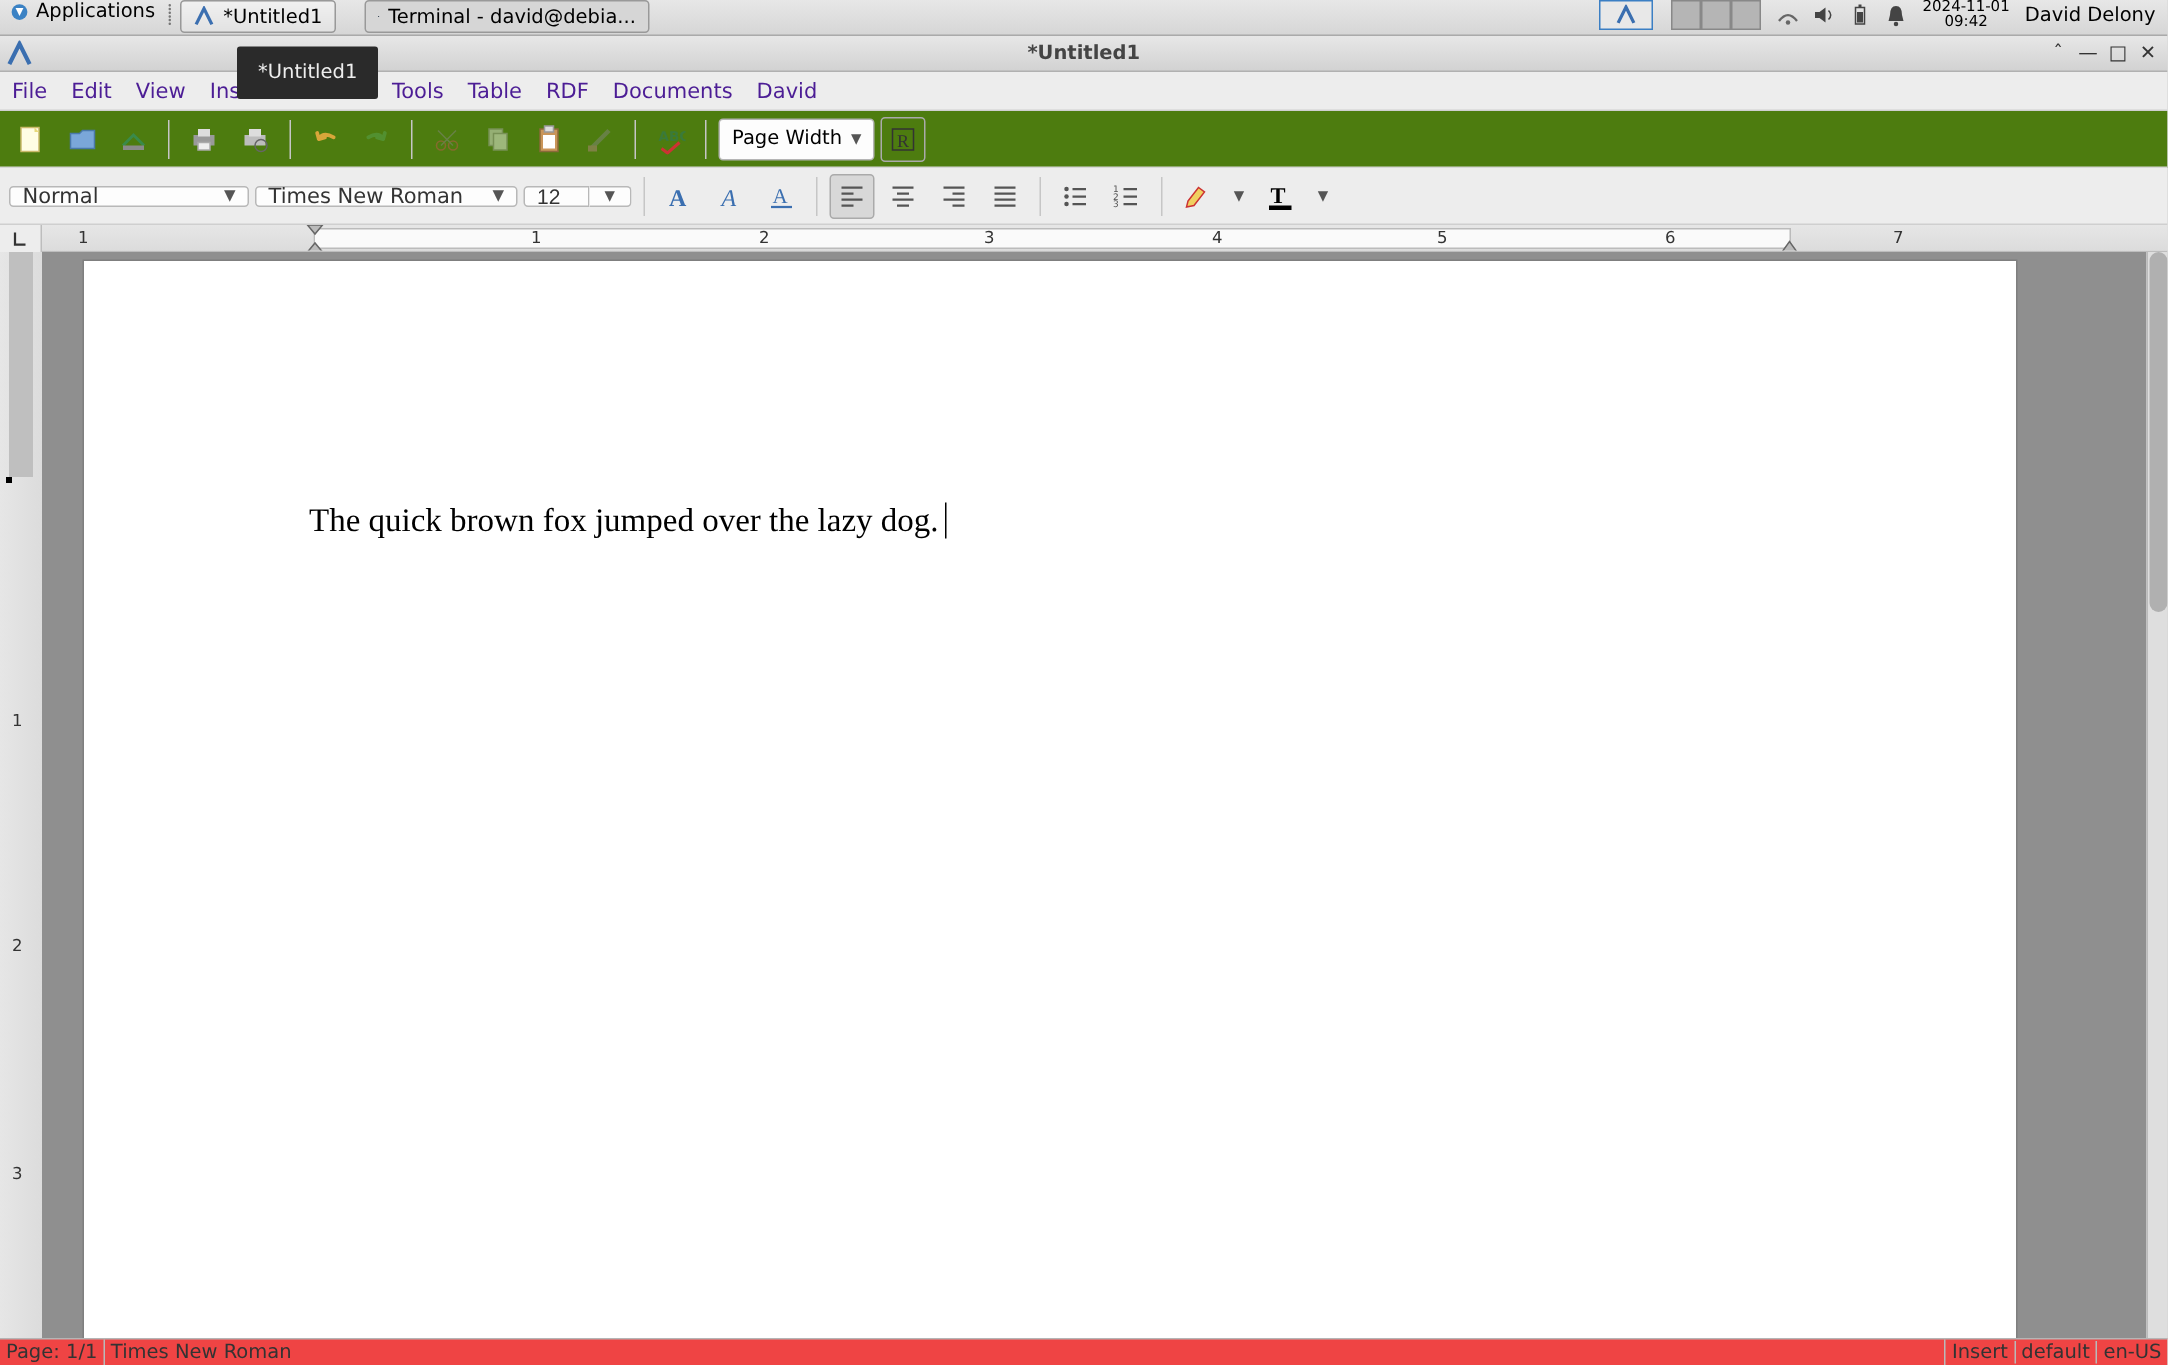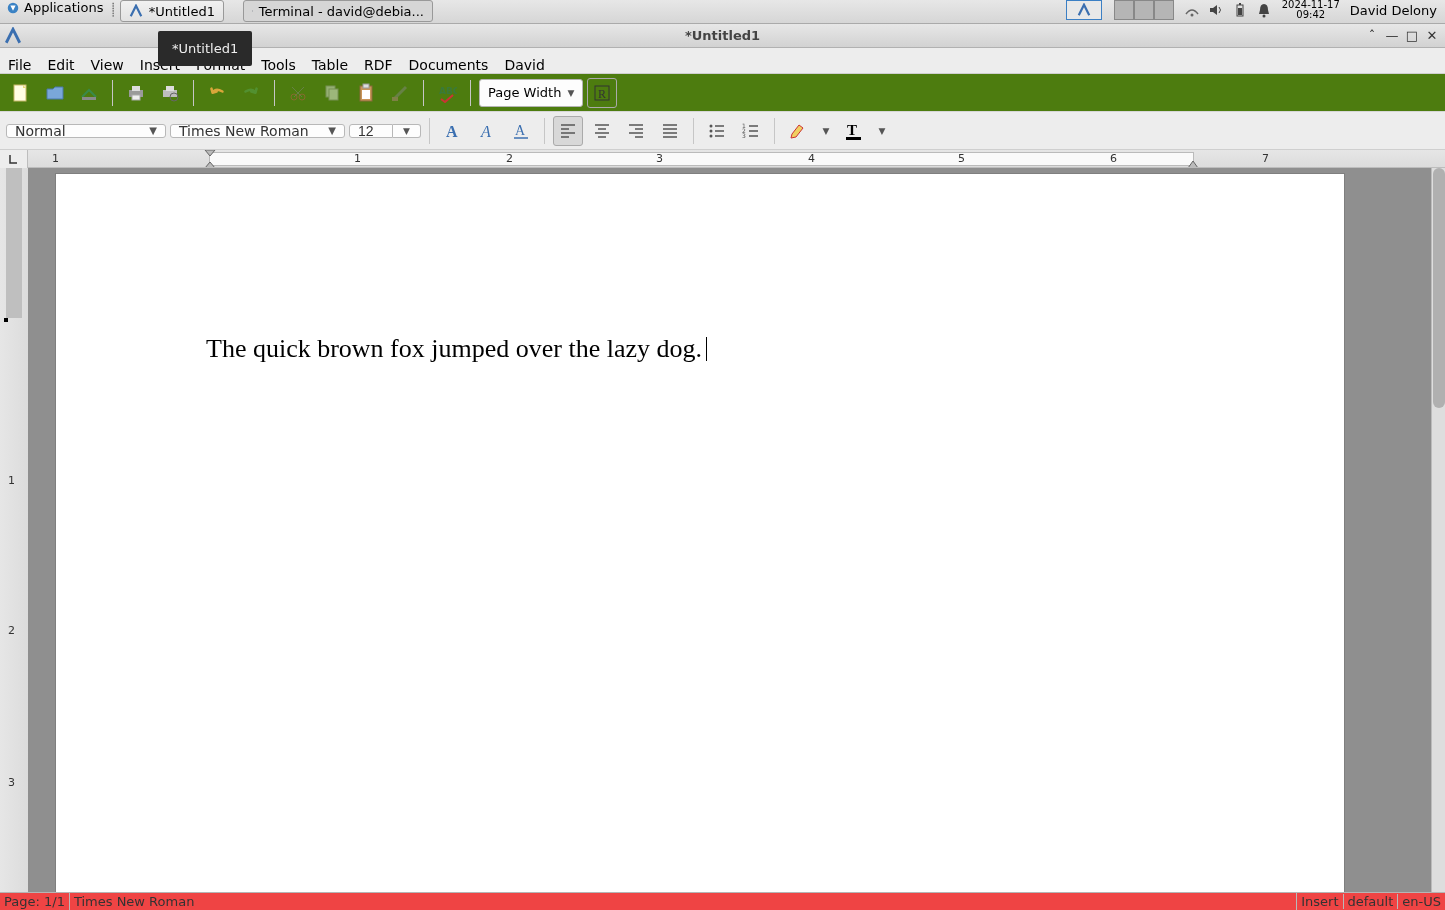--- a/index.html
+++ b/index.html
@@ -19,21 +19,21 @@
   .clock { text-align:center; line-height:1; font-size:10px; }
   
   .titlebar { height:24px; background: linear-gradient(#e7e7e7,#d2d2d2); display:flex; align-items:center; border-bottom:1px solid #b1b1b1; position:relative; }
   .titlebar .appicon { width:18px; height:18px; margin-left:4px; }
   .titlebar .title { position:absolute; left:0; right:0; text-align:center; font-weight:bold; color:#444; }
   .titlebar .winctrls { margin-left:auto; display:flex; gap:6px; padding-right:6px; font-size:13px; color:#333; }
   .winctrls span { width:14px; text-align:center; cursor:default; }
   
   .tooltip { position:absolute; left:158px; top:31px; background:#2a2a2a; color:#eee; padding:10px 14px; border-radius:2px; font-size:13px; z-index:100; }
   
-  .menubar { height:26px; background:#ededed; display:flex; align-items:flex-end; padding: 0 8px; gap:16px; border-bottom:1px solid #cfcfcf; font-size:14px; color:#000000; }
+  .menubar { height:26px; background:#ededed; display:flex; align-items:center; padding: 0 8px; gap:16px; border-bottom:1px solid #cfcfcf; font-size:14px; color:#4c1d95; }
   .menubar span { cursor:default; }
   
   .toolbar1 { height:38px; background:#4d7c0f; display:flex; align-items:center; padding:0 6px; gap:4px; border-bottom:1px solid #d7d7d7; }
   .tbtn { width:30px; height:30px; display:flex; align-items:center; justify-content:center; border-radius:3px; }
   .tbtn.dis { opacity:0.45; }
   .sep { width:1px; height:26px; background:#c6c6c6; margin:0 4px; }
   .zoom-dd { height:28px; border:1px solid #b5b5b5; border-radius:3px; background:#fdfdfd; display:flex; align-items:center; padding:0 8px; gap:6px; font-size:13px; }
   
   .toolbar2 { height:38px; background:#ededed; display:flex; align-items:center; padding:0 6px; gap:4px; border-bottom:1px solid #cfcfcf; }
   .dd { height:14px; border:1px solid #b8b8b8; border-radius:3px; background:#fdfdfd; display:flex; align-items:center; padding:0 8px; font-size:14px; color:#333; gap:8px; }
@@ -42,21 +42,21 @@
   .workarea { display:flex; height: calc(910px - 24px - 24px - 26px - 38px - 38px - 18px - 18px); background:#cecece; }
   .rulerH-wrap { height:18px; background:#ededed; display:flex; border-bottom:1px solid #bdbdbd; }
   .rulerCorner { width:28px; height:18px; background:#ededed; display:flex; align-items:center; justify-content:center; border-right:1px solid #bdbdbd; }
   .rulerH { flex:1; position:relative; background: linear-gradient(#e6e6e6,#dcdcdc); overflow:hidden; }
   .rulerH .white { position:absolute; top:2px; left:181px; width:985px; height:14px; background:#fafafa; border:1px solid #bbb; }
   .rulerV { width:28px; background: linear-gradient(90deg,#e6e6e6,#dcdcdc); position:relative; }
   .rulerV .gray { position:absolute; left:6px; top:0; width:16px; height:150px; background:#bfbfbf; }
   .rulerV .blk { position:absolute; left:4px; top:150px; width:4px; height:4px; background:#000; }
   .docwrap { flex:1; background:#8f8f8f; position:relative; overflow:hidden; }
   .page { position:absolute; left:28px; top:6px; width:1288px; height:1400px; background:#fff; box-shadow: 0 0 0 1px #7f7f7f; }
-  .page-text { position:absolute; left:150px; top:160px; font-family: "Times New Roman", Times, serif; font-size:26px; color:#000; display:flex; align-items:center; }
+  .page-text { position:absolute; left:150px; top:160px; font-family: "Times New Roman", Times, serif; font-size:22px; color:#000; display:flex; align-items:center; }
   .cursor { display:inline-block; width:1px; height:24px; background:#000; margin-left:4px; }
   .vscroll { width:14px; background:#dedede; position:relative; border-left:1px solid #bbb; }
   .vscroll .thumb { position:absolute; top:0; left:1px; width:12px; height:240px; background:#b0b0b0; border-radius:6px; }
   
   .statusbar { height:18px; background:#ef4444; display:flex; align-items:center; font-size:13px; color:#333; border-top:1px solid #b5b5b5; }
   .statusbar .cell { padding:0 4px; border-right:1px solid #b9b9b9; height:100%; display:flex; align-items:center; }
   .statusbar .right { margin-left:auto; display:flex; }
   
   .rn { position:absolute; top:2px; font-size:11px; color:#333; }
   .rvn { position:absolute; left:8px; font-size:11px; color:#333; }
@@ -112,21 +112,21 @@
           <rect x="5" y="3" width="6" height="11" stroke="#444" fill="none"></rect>
           <rect x="6" y="6" width="4" height="7" fill="#444"></rect>
           <rect x="7" y="1" width="2" height="2" fill="#444"></rect>
         </svg>
       <svg width="16" height="16" viewBox="0 0 16 16">
           <path d="M8 2 Q12 2 12 8 L13 12 L3 12 L4 8 Q4 2 8 2 Z" fill="#444"></path>
           <circle cx="8" cy="14" r="1.5" fill="#444"></circle>
         </svg>
     </div>
     <div class="clock">
-      <div>2024-11-17</div>
+      <div>2024-11-01</div>
       <div>09:42</div>
     </div>
     <span style="font-size:13px;">David Delony</span>
   </div>
 </div>
 
 <div class="titlebar">
   <svg class="appicon" viewBox="0 0 16 16">
       <path d="M2 14 L8 2 L14 14" stroke="#3b6fb0" stroke-width="2.5" fill="none"></path>
     </svg>

